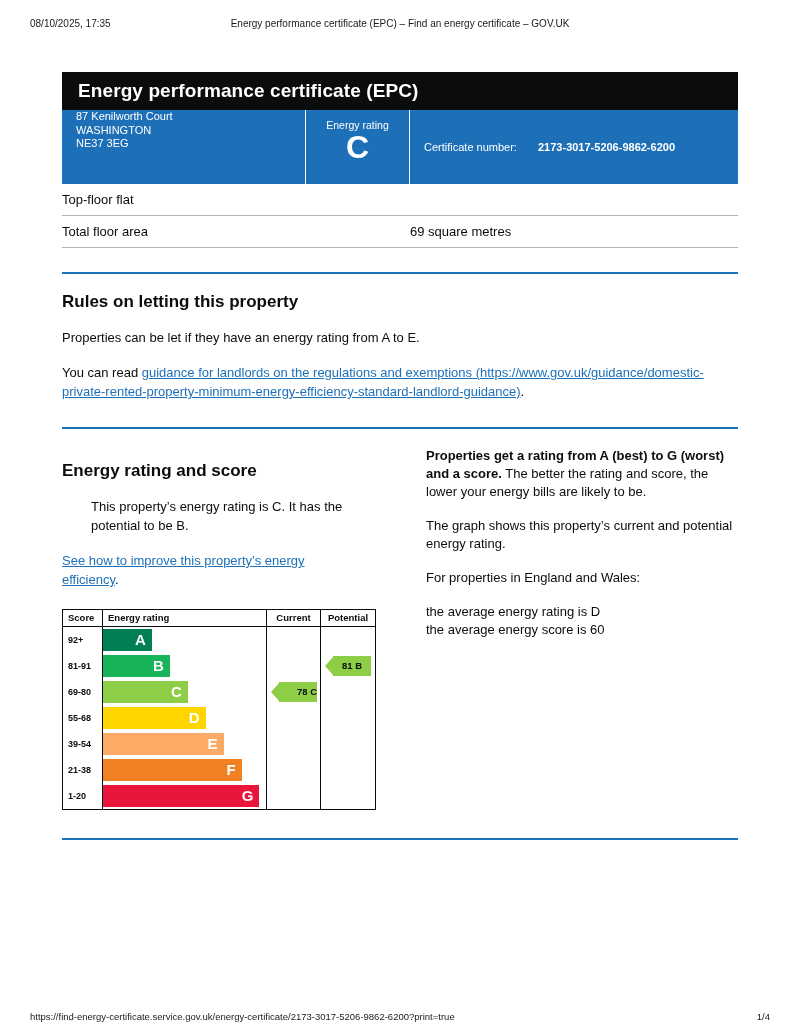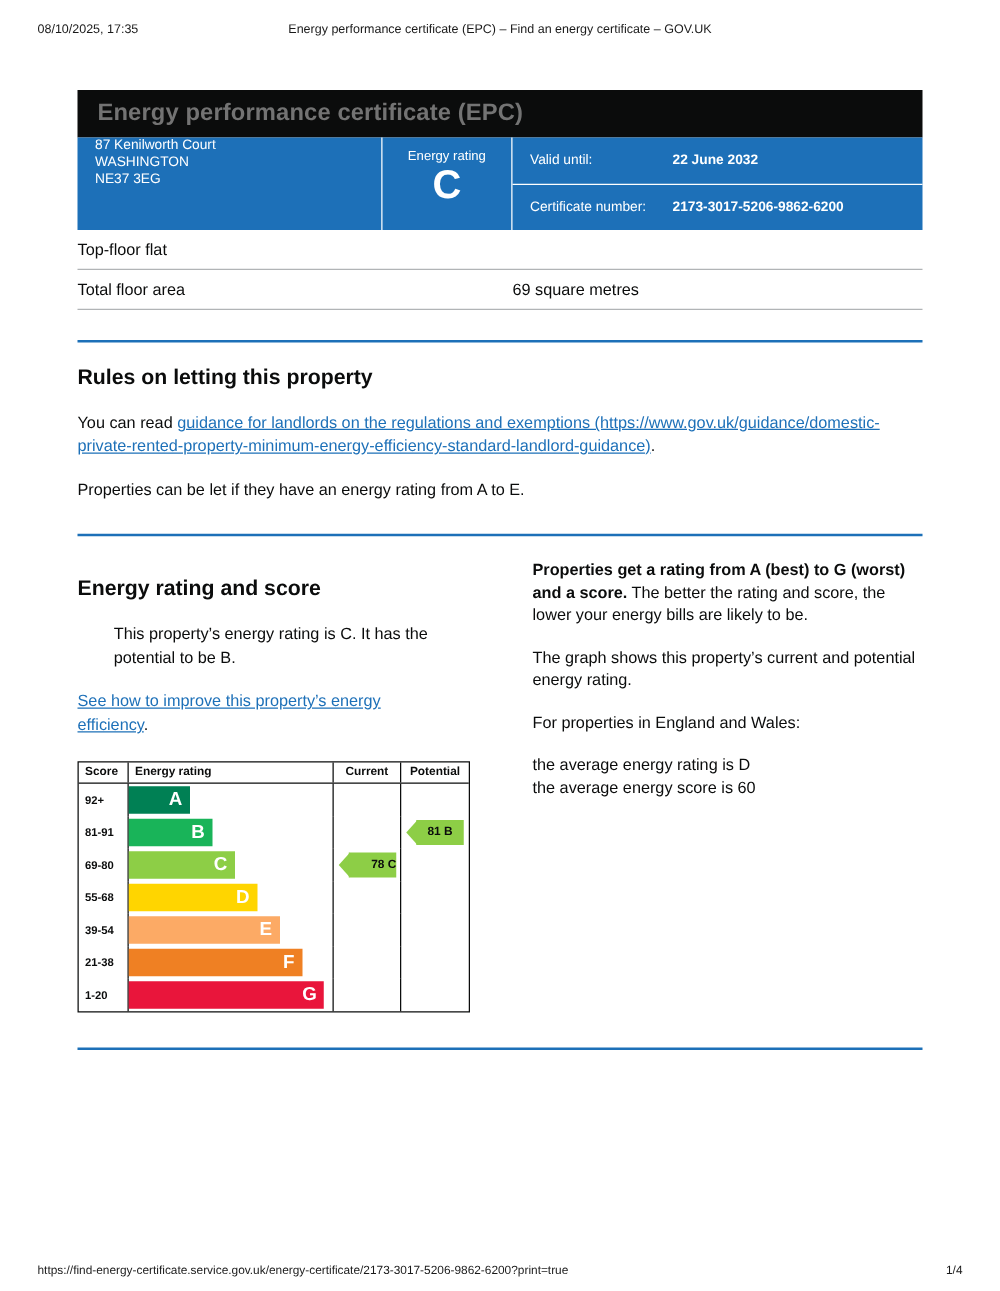--- a/index.html
+++ b/index.html
@@ -61,21 +61,21 @@
   .page {
     position: absolute;
     left: 62px;
     top: 72px;
     width: 676px;
   }
 
   
   .epc-title-bar {
     background: #0b0c0c;
-    color: #737373;
+    color: #ffffff;
     height: 38px;
     line-height: 38px;
     padding: 0 16px;
     font-size: 19px;
     font-weight: bold;
     letter-spacing: 0.1px;
   }
   .epc-blue {
     background: #1d70b8;
     color: #ffffff;
@@ -320,46 +320,42 @@
     <div class="epc-address">
       <div>87 Kenilworth Court</div>
       <div>WASHINGTON</div>
       <div>NE37 3EG</div>
     </div>
     <div class="epc-rating-box">
       <div class="lbl">Energy rating</div>
       <div class="big">C</div>
     </div>
     <div class="epc-meta">
-      <div class="epc-meta-row first">
-        <div class="k">Valid until:</div>
-        <div class="v">22 June 2032</div>
-      </div>
       <div class="epc-meta-row">
         <div class="k">Certificate number:</div>
         <div class="v">2173-3017-5206-9862-6200</div>
       </div>
     </div>
   </div>
 
   <div class="detail-row">
     <div>Top-floor flat</div>
   </div>
   <div class="detail-row">
     <div class="dk">Total floor area</div>
     <div>69 square metres</div>
   </div>
 
   <div class="divider-thick"></div>
 
   <h2 class="sec">Rules on letting this property</h2>
+  <p class="body">Properties can be let if they have an energy rating from A to E.</p>
   <p class="body">
     <span>You can read </span><a class="link" href="#">guidance for landlords on the regulations and exemptions (https://www.gov.uk/guidance/domestic-private-rented-property-minimum-energy-efficiency-standard-landlord-guidance)</a><span>.</span>
   </p>
-  <p class="body">Properties can be let if they have an energy rating from A to E.</p>
 
   <div class="divider-thick" style="margin-top:26px;"></div>
 
   <div class="cols">
     <div class="col-left">
       <h2 class="sec">Energy rating and score</h2>
       <p class="body" style="width:300px;margin-left:29px;">This property’s energy rating is C. It has the potential to be B.</p>
       <p class="body" style="width:300px;">
         <a class="link" href="#">See how to improve this property’s energy efficiency</a><span>.</span>
       </p>

